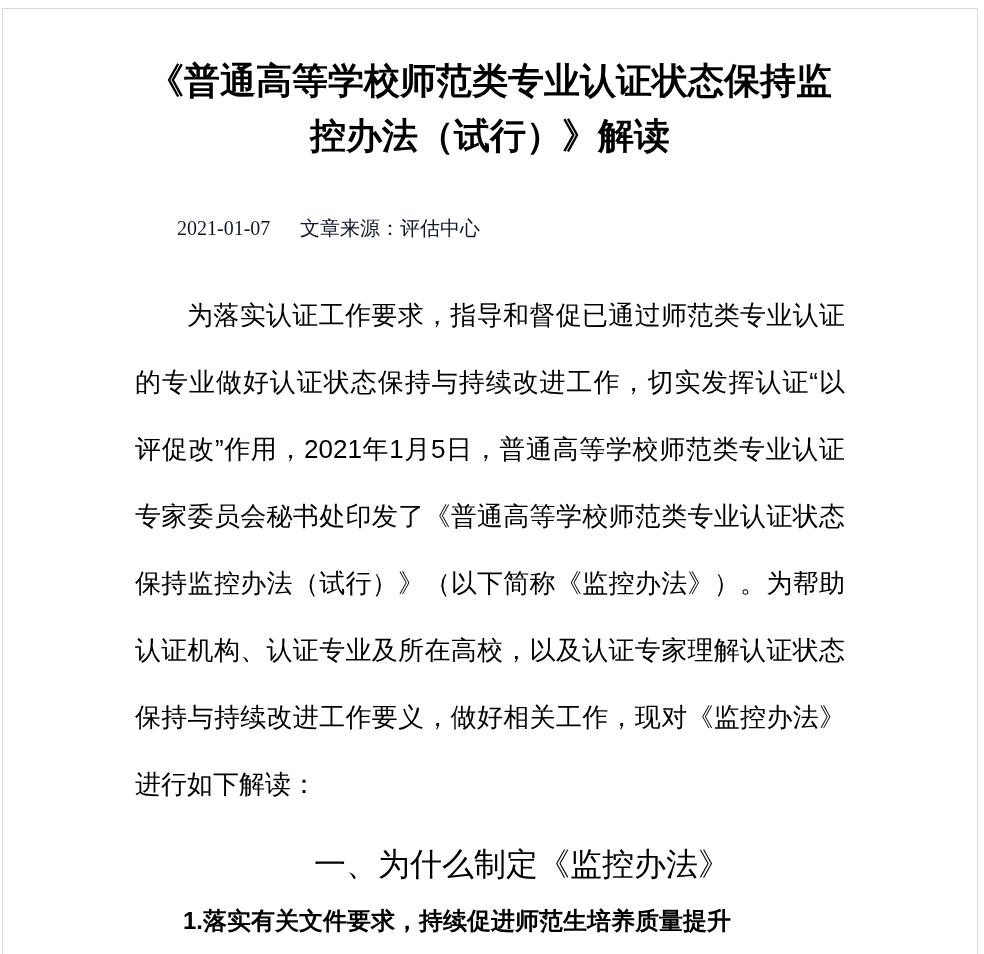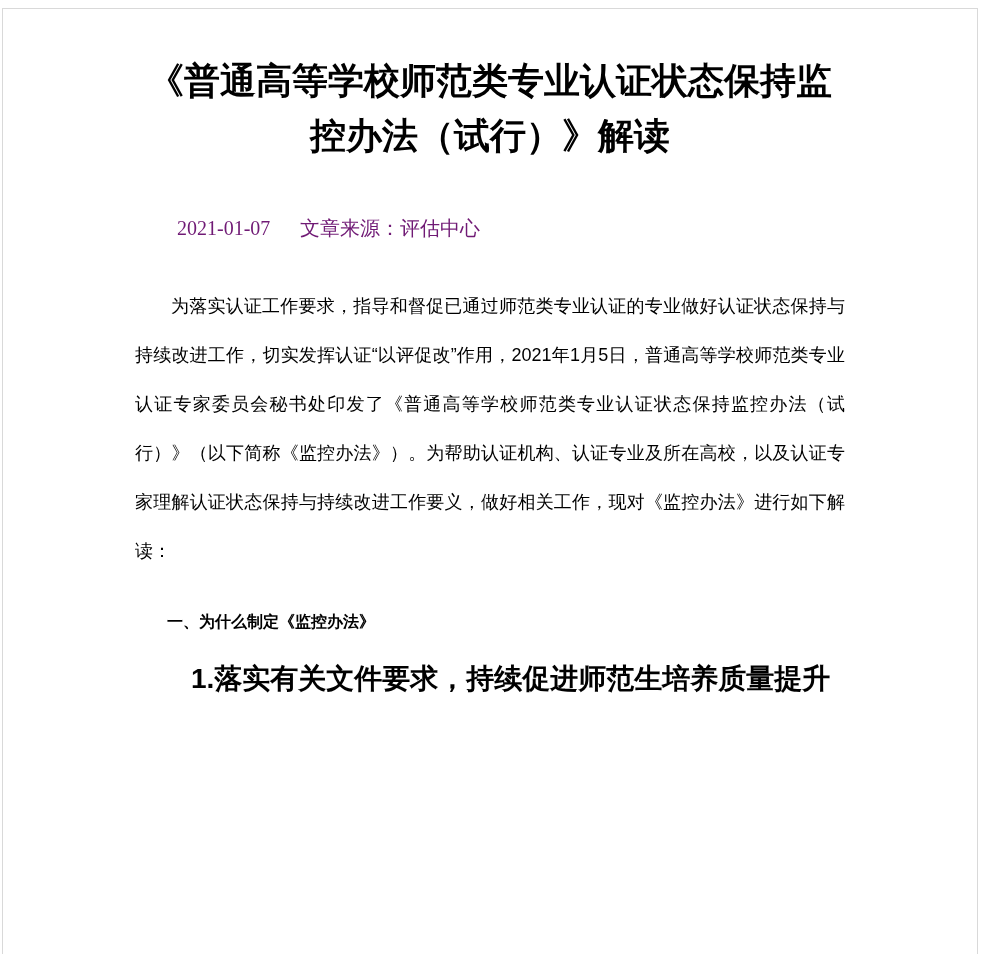--- a/index.html
+++ b/index.html
@@ -35,47 +35,48 @@
     font-weight: 700;
     line-height: 55px;
     text-align: center;
     margin: 44px auto 0;
     max-width: 700px;
     letter-spacing: 0;
   }
   .meta {
     margin: 52px 0 0 42px;
     font-size: 20px;
-    color: #701a75;
+    color: #0f172a;
   }
   .meta-date {
     font-family: "Liberation Serif", serif;
   }
   .meta-source {
     margin-left: 24px;
   }
   .para {
-    font-size: 18px;
-    line-height: 49px;
+    font-size: 26px;
+    line-height: 67px;
     text-indent: 2em;
     text-align: justify;
     margin: 40px 0 0 0;
   }
   .para-2 {
     margin-top: 20px;
   }
   .h-sec {
-    font-size: 16px;
-    font-weight: 700;
+    font-size: 32px;
+    font-weight: 400;
     line-height: 48px;
     text-indent: 2em;
     margin: 22px 0 0 0;
+    text-align: center;
   }
   .h-sub {
-    font-size: 28px;
+    font-size: 24px;
     font-weight: 700;
     line-height: 48px;
     text-indent: 2em;
     margin: 9px 0 0 0;
   }
 </style>
 </head>
 <body>
 
 <div class="frame">

